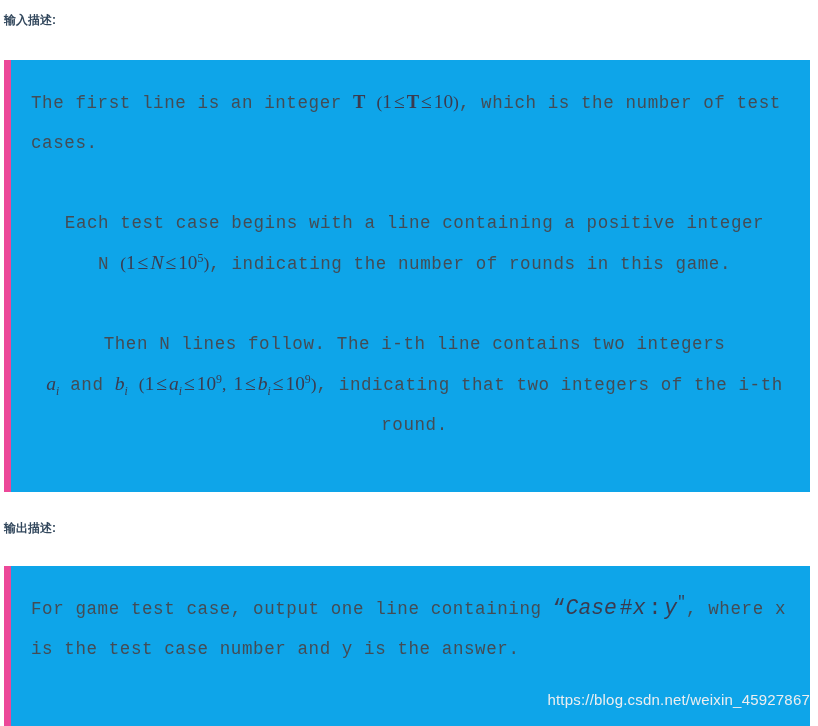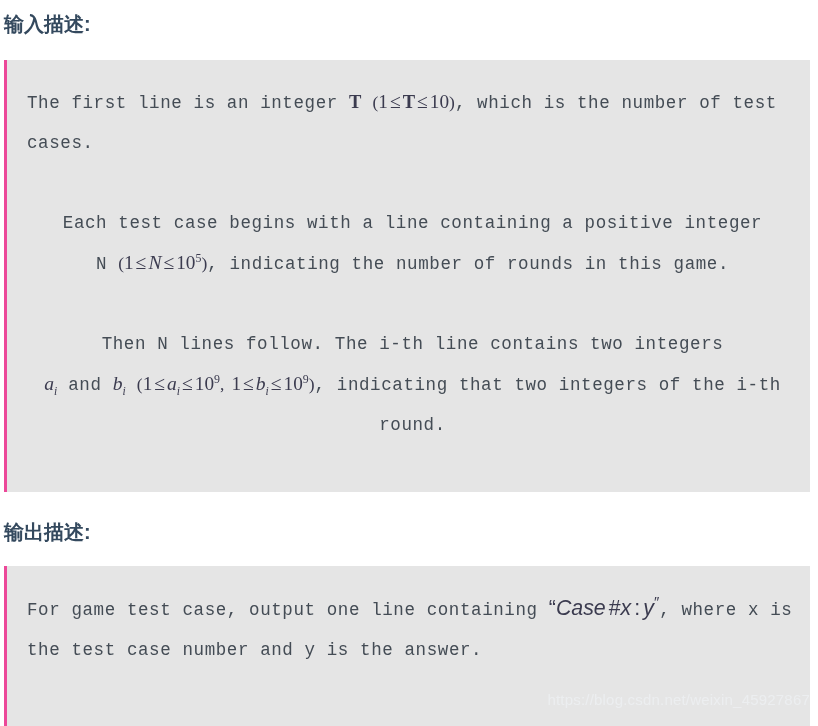--- a/index.html
+++ b/index.html
@@ -19,21 +19,21 @@
   .page {
     position: relative;
     width: 818px;
     height: 726px;
     box-sizing: border-box;
   }
 
   .section-heading {
     font-family: "Liberation Sans", sans-serif;
     font-weight: bold;
-    font-size: 20px;
+    font-size: 12px;
     color: #34495e;
     letter-spacing: 0px;
     line-height: 1;
     margin: 0;
     padding: 0;
   }
 
   #heading-input {
     position: absolute;
     left: 4px;
@@ -42,22 +42,22 @@
 
   #heading-output {
     position: absolute;
     left: 4px;
     top: 522px;
     text-align: right;
   }
 
   .quote-box {
     position: absolute;
-    background: #e5e5e5;
-    border-left: 3px solid #ec4899;
+    background: #0ea5e9;
+    border-left: 7px solid #ec4899;
     box-sizing: border-box;
     padding: 22px 12px 16px 20px;
     left: 4px;
   }
 
   #box-input {
     top: 60px;
     width: 806px;
     height: 432px;
   }
@@ -123,21 +123,21 @@
     vertical-align: sub;
     line-height: 0;
     font-style: italic;
   }
   .math .spw {
     display: inline-block;
     width: 7px;
   }
 
   .mathq {
-    font-family: Liberation Sans, sans-serif;
+    font-family: Liberation Mono, monospace;
     font-style: italic;
     font-size: 1.22em;
     color: #3b3b4f;
     letter-spacing: 0;
     white-space: nowrap;
   }
   .mathq .qm {
     font-style: normal;
   }
   .mathq .hash {

